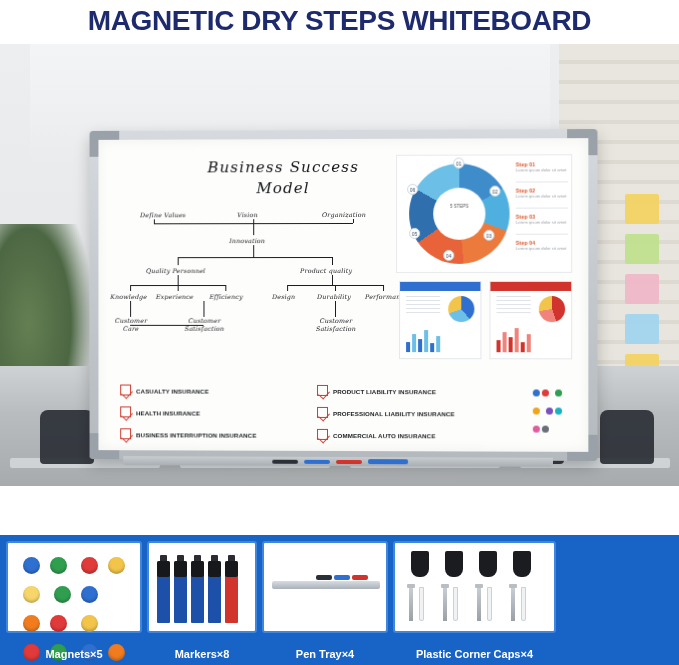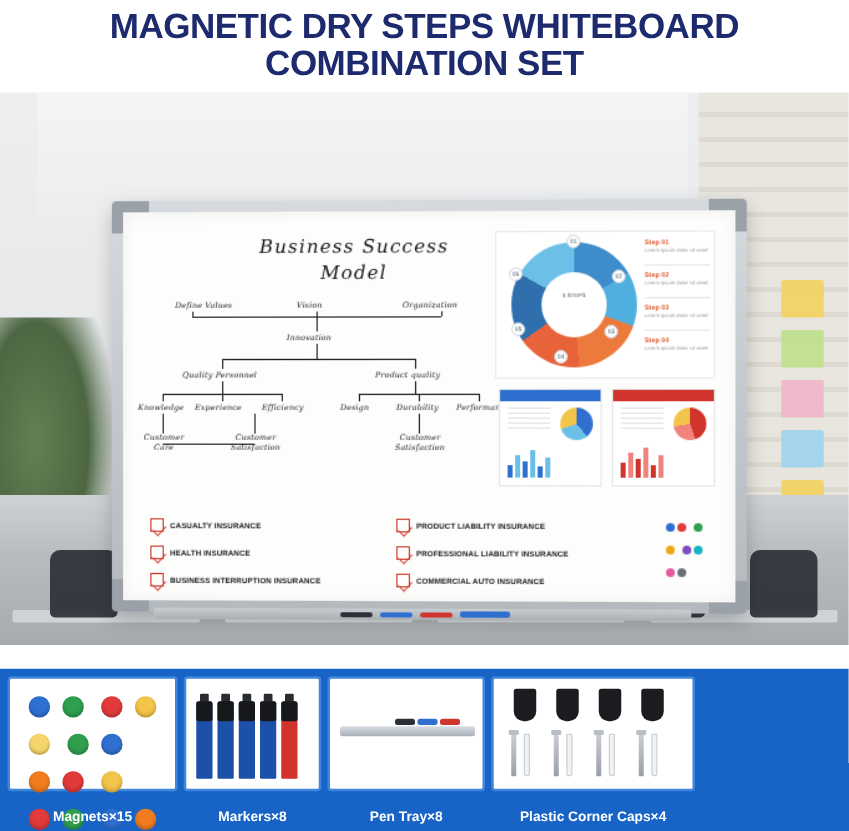--- a/index.html
+++ b/index.html
@@ -219,21 +219,20 @@
   .cap-item { position:absolute; top:8px; width:18px; height:26px; background:#1a1c20; border-radius:2px 2px 8px 8px; }
   .screw { position:absolute; top:44px; width:4px; height:34px; background:linear-gradient(180deg,#c9ced3,#9aa0a6); }
   .screw::after { content:""; position:absolute; left:-2px; top:-3px; width:8px; height:4px; background:#b8bec4; border-radius:1px; }
   .anchor { position:absolute; top:44px; width:5px; height:34px; background:#f0f2f4; border:1px solid #ccd1d6; border-radius:1px 1px 3px 3px; }
 </style>
 </head>
 <body>
 
 <div class="title-block">
   <div class="title-line">MAGNETIC DRY STEPS WHITEBOARD</div>
-  <div class="title-line">COMBINATION SET</div>
 </div>
 
 <div class="hero">
   <div class="window-glow"></div>
   <div class="wall-right-blinds"></div>
   <div class="sticky-col">
     <div class="sticky" style="left:0;top:0;background:#f4d25e;"></div>
     <div class="sticky" style="left:0;top:40px;background:#bfe08a;"></div>
     <div class="sticky" style="left:0;top:80px;background:#f0b6c8;"></div>
     <div class="sticky" style="left:0;top:120px;background:#9fd4ef;"></div>
@@ -430,21 +429,21 @@
       <span class="mdot" style="background:#2f6fd0;"></span><span class="mdot" style="background:#2f9e4f;"></span>
       <span class="mdot" style="background:#e03a3a;"></span><span class="mdot" style="background:#f3c44a;"></span>
       <span class="mdot" style="background:#f6d56a;"></span>
       <span class="mdot" style="background:#2f9e4f;"></span><span class="mdot" style="background:#2f6fd0;"></span>
       <span class="mdot" style="background:#f07c1f;"></span><span class="mdot" style="background:#e03a3a;"></span>
       <span class="mdot" style="background:#f3c44a;"></span>
       <span class="mdot" style="background:#e03a3a;"></span><span class="mdot" style="background:#2f9e4f;"></span>
       <span class="mdot" style="background:#2f6fd0;"></span><span class="mdot" style="background:#f07c1f;"></span>
       
     </div>
-    <div class="cell-label">Magnets×15</div>
+    <div class="cell-label">Magnets×5</div>
   </div>
 
   <div class="cell c2">
     <div class="marker" style="left:8px;background:#1d50a8;">
         <span class="tip"></span>
         <span class="cap"></span>
       </div>
     <div class="marker" style="left:25px;background:#1d50a8;">
         <span class="tip"></span>
         <span class="cap"></span>
@@ -465,21 +464,21 @@
   </div>
 
 
   <div class="cell c4">
     <div class="tray-img">
       <div class="tray-bar"></div>
       <div class="tray-pen" style="left:44px;width:16px;background:#2b2f36;"></div>
       <div class="tray-pen" style="left:62px;width:16px;background:#2f6fd0;"></div>
       <div class="tray-pen" style="left:80px;width:16px;background:#d0342c;"></div>
     </div>
-    <div class="cell-label">Pen Tray×8</div>
+    <div class="cell-label">Pen Tray×4</div>
   </div>
 
   <div class="cell c5">
     <div class="cap-item" style="left:16px;"></div>
     <div class="cap-item" style="left:50px;"></div>
     <div class="cap-item" style="left:84px;"></div>
     <div class="cap-item" style="left:118px;"></div>
     <div class="screw" style="left:14px;"></div>
       <div class="anchor" style="left:24px;"></div>
     <div class="screw" style="left:48px;"></div>

